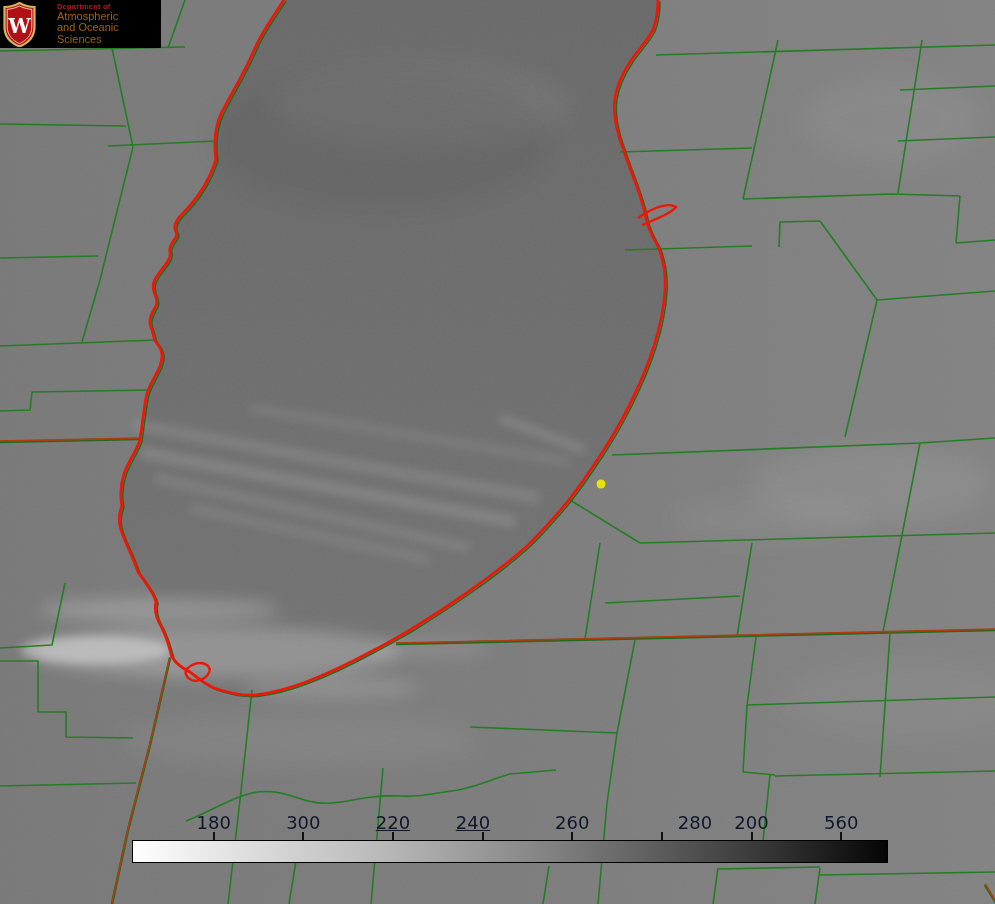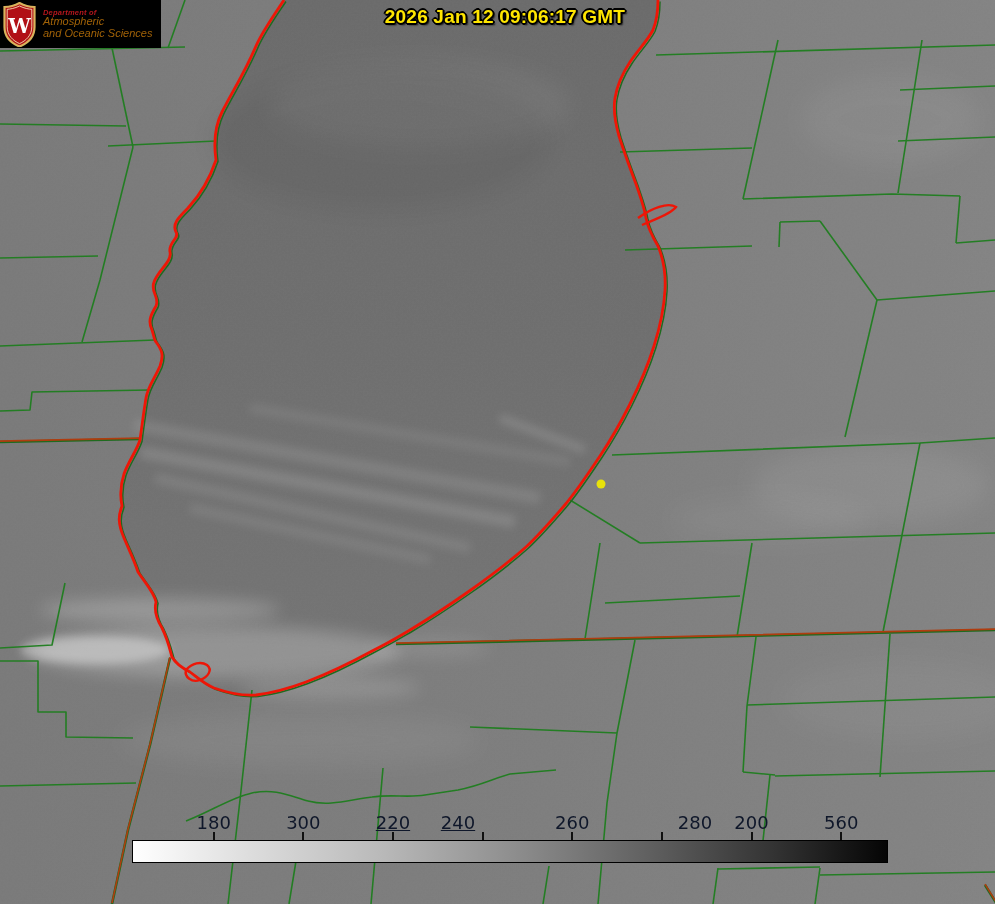--- a/index.html
+++ b/index.html
@@ -3,21 +3,21 @@
 <meta charset="utf-8">
 <style>
   html,body{margin:0;padding:0;background:#222;}
   .screen{position:relative;width:995px;height:904px;overflow:hidden;
           font-family:"Liberation Sans",sans-serif;background:#7e7e7e;}
   .maplayer{position:absolute;left:0;top:0;}
   
   .logo-box{position:absolute;left:0;top:0;width:161px;height:48px;background:#000;
             display:flex;align-items:center;z-index:5;}
   .crest{margin-left:3px;flex:0 0 auto;}
-  .logo-text{margin-left:7px;line-height:1.05;color:#d2252c;font-style:italic;}
+  .logo-text{margin-left:21px;line-height:1.05;color:#d2252c;}
   .logo-dept{font-size:7.5px;font-weight:bold;color:#b5161d;letter-spacing:.2px;}
   .logo-line{font-size:11px;color:#a16207;}
   
   .title{position:absolute;left:255px;top:6px;width:500px;text-align:center;z-index:4;
          color:#ffe600;font-weight:bold;font-size:19px;line-height:21px;letter-spacing:.2px;
          text-shadow:-2px 0 0 #000,2px 0 0 #000,0 -2px 0 #000,0 2px 0 #000,
                      -1px -1px 0 #000,1px -1px 0 #000,-1px 1px 0 #000,1px 1px 0 #000,
                      2px 2px 2px #000;}
   
   .cbar{position:absolute;left:132px;top:840px;width:754px;height:21px;z-index:3;
@@ -214,33 +214,32 @@
       <text x="16.5" y="31" text-anchor="middle" font-family="DejaVu Serif, serif" font-size="20" font-weight="bold" fill="#ffffff">W</text>
     </svg>
     <div class="logo-text">
       <div class="logo-dept">Department of</div>
       <div class="logo-line">Atmospheric</div>
       <div class="logo-line">and Oceanic Sciences</div>
     </div>
   </div>
 
   <div class="title">
-    <div>2026 Jan 12 09:06:17 GMT</div>
   </div>
 
   <div class="cbar"></div>
   <div id="cbar-ticks">
       <div class="tick" style="left: 212.679px;"></div>
       <div class="tick-label" style="left: 213.679px;">180</div>
       <div class="tick" style="left: 302.321px;"></div>
       <div class="tick-label" style="left: 303.321px;">300</div>
       <div class="tick" style="left: 391.964px;"></div>
       <div class="tick-label" style="left: 392.964px; text-decoration: underline;">220</div>
       <div class="tick" style="left: 481.607px;"></div>
-      <div class="tick-label" style="left: 458px; text-decoration: underline;">240</div>
+      <div class="tick-label" style="left: 473px; text-decoration: underline;">240</div>
       <div class="tick" style="left: 571.25px;"></div>
       <div class="tick-label" style="left: 572.25px;">260</div>
       <div class="tick" style="left: 660.893px;"></div>
       <div class="tick-label" style="left: 695px;">280</div>
       <div class="tick" style="left: 750.536px;"></div>
       <div class="tick-label" style="left: 751.536px;">200</div>
       <div class="tick" style="left: 840.179px;"></div>
       <div class="tick-label" style="left: 841.179px;">560</div>
     </div>
 

